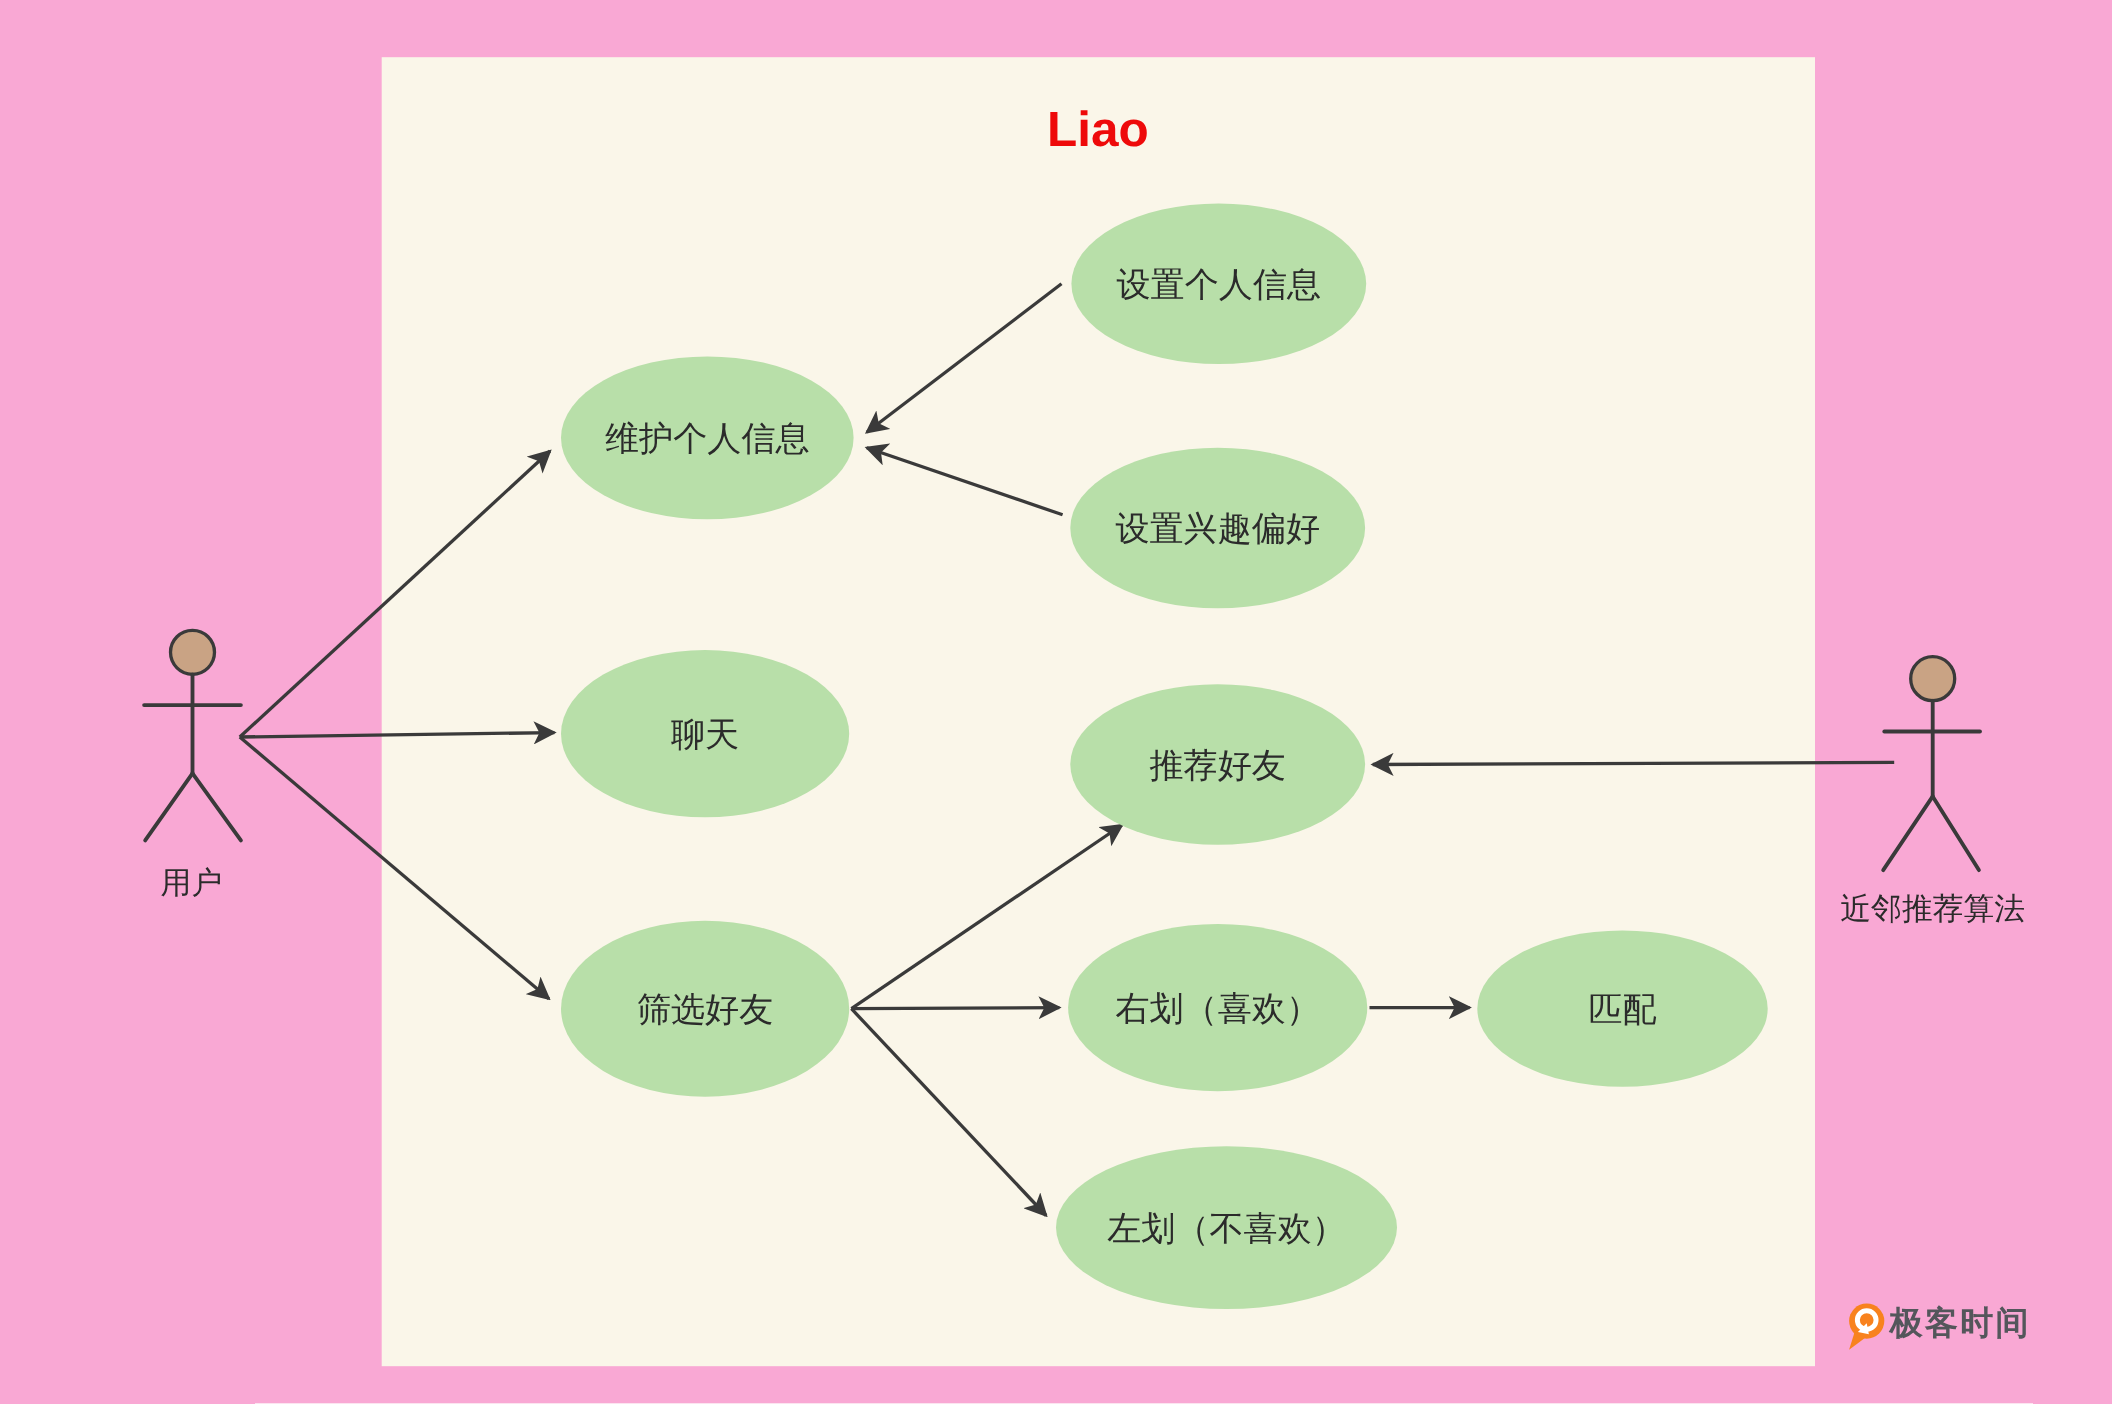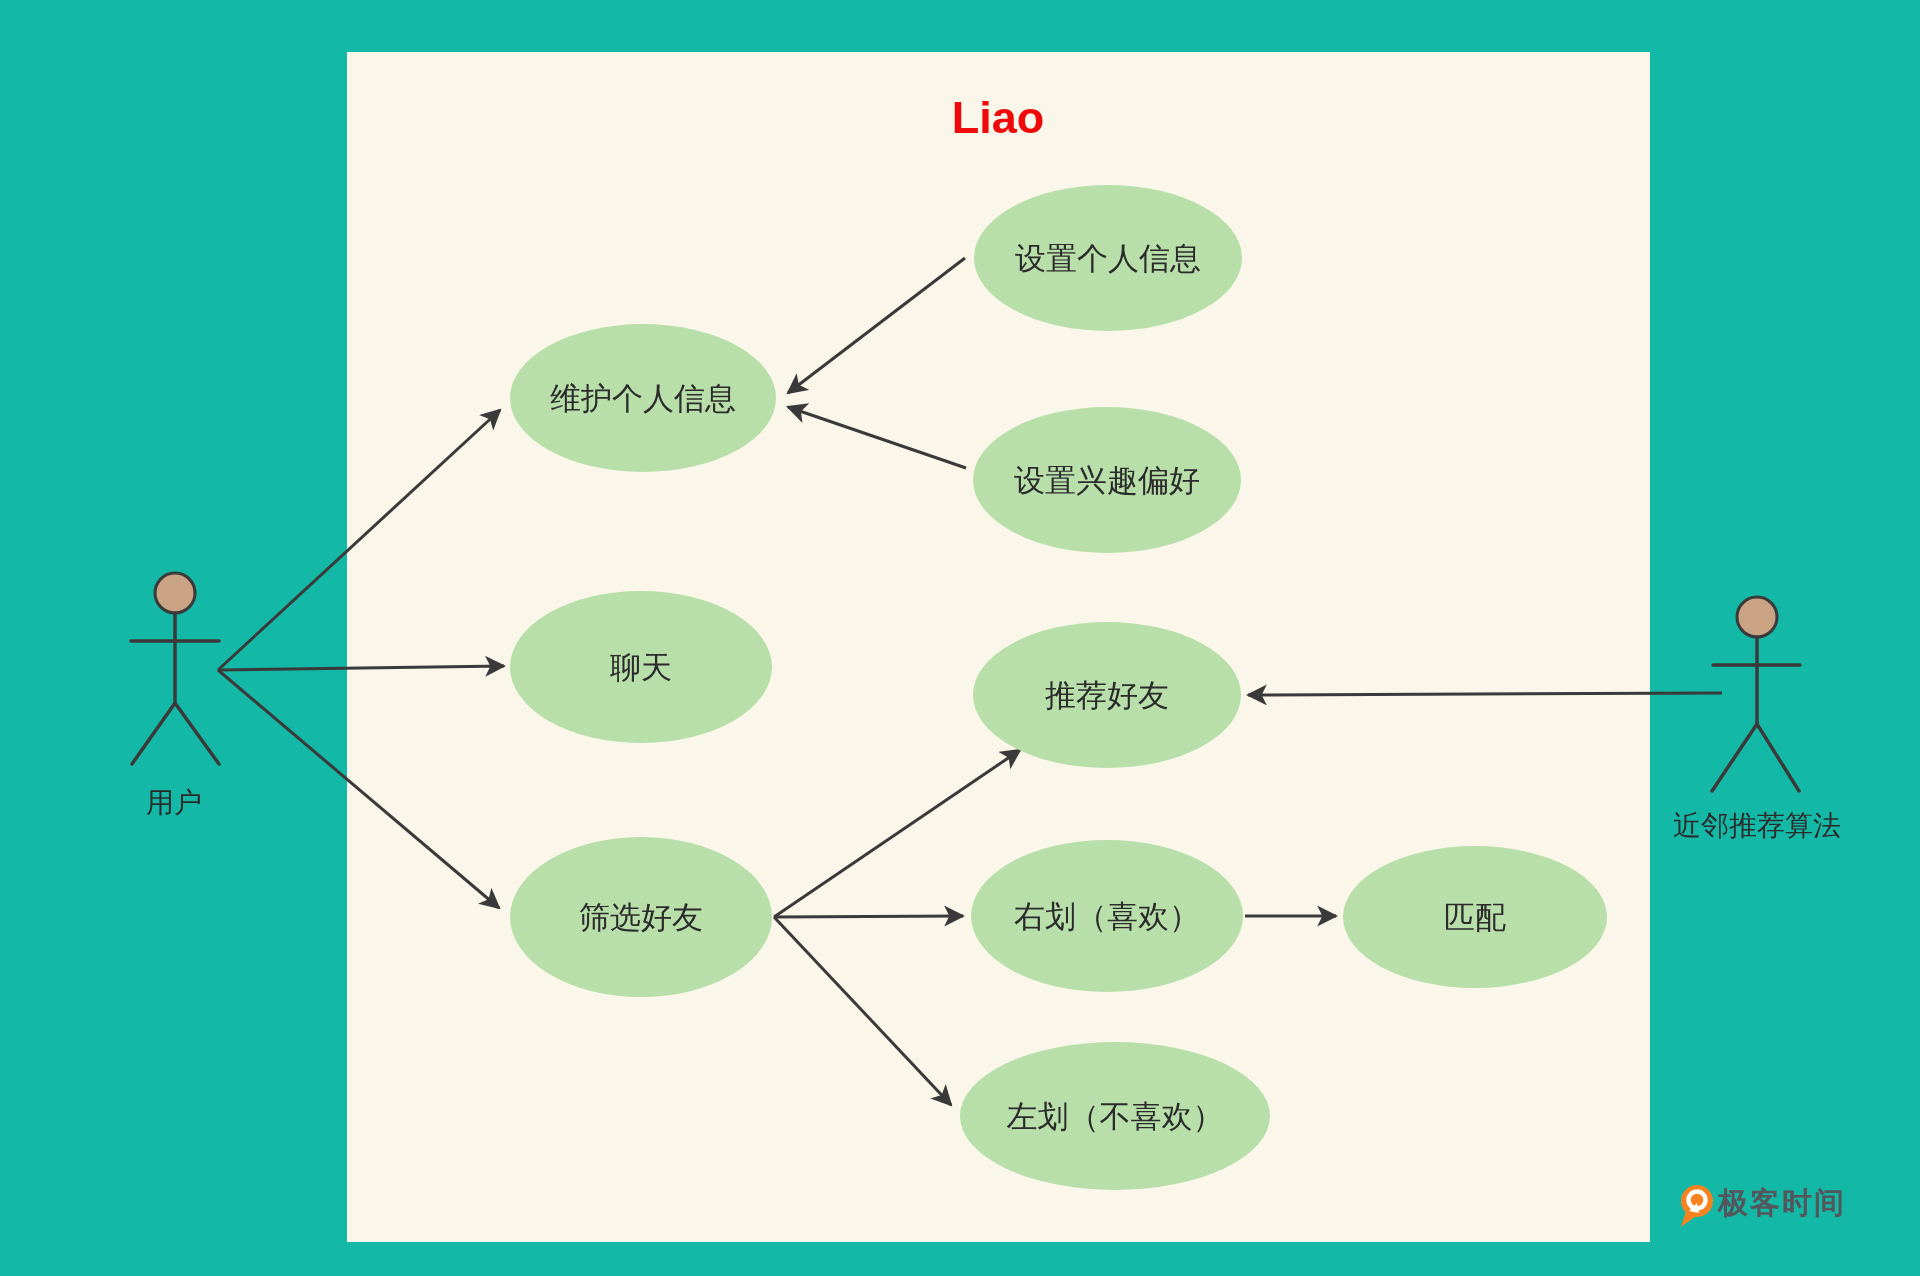--- a/index.html
+++ b/index.html
@@ -14,21 +14,21 @@
   }
   html, body {
     margin: 0; padding: 0;
     background: #ffffff;
     font-family: "Liberation Sans", sans-serif;
   }
   .canvas {
     position: relative;
     width: 1920px;
     height: 1276px;
-    background: #14b8a6;
+    background: #f9a8d4;
     overflow: hidden;
   }
   svg { display: block; }
   .boundary { fill: var(--boundary-bg); }
   .diagram-title {
     fill: var(--title-red);
     font-size: 45px;
     font-weight: 700;
     font-family: "Liberation Sans", sans-serif;
   }

